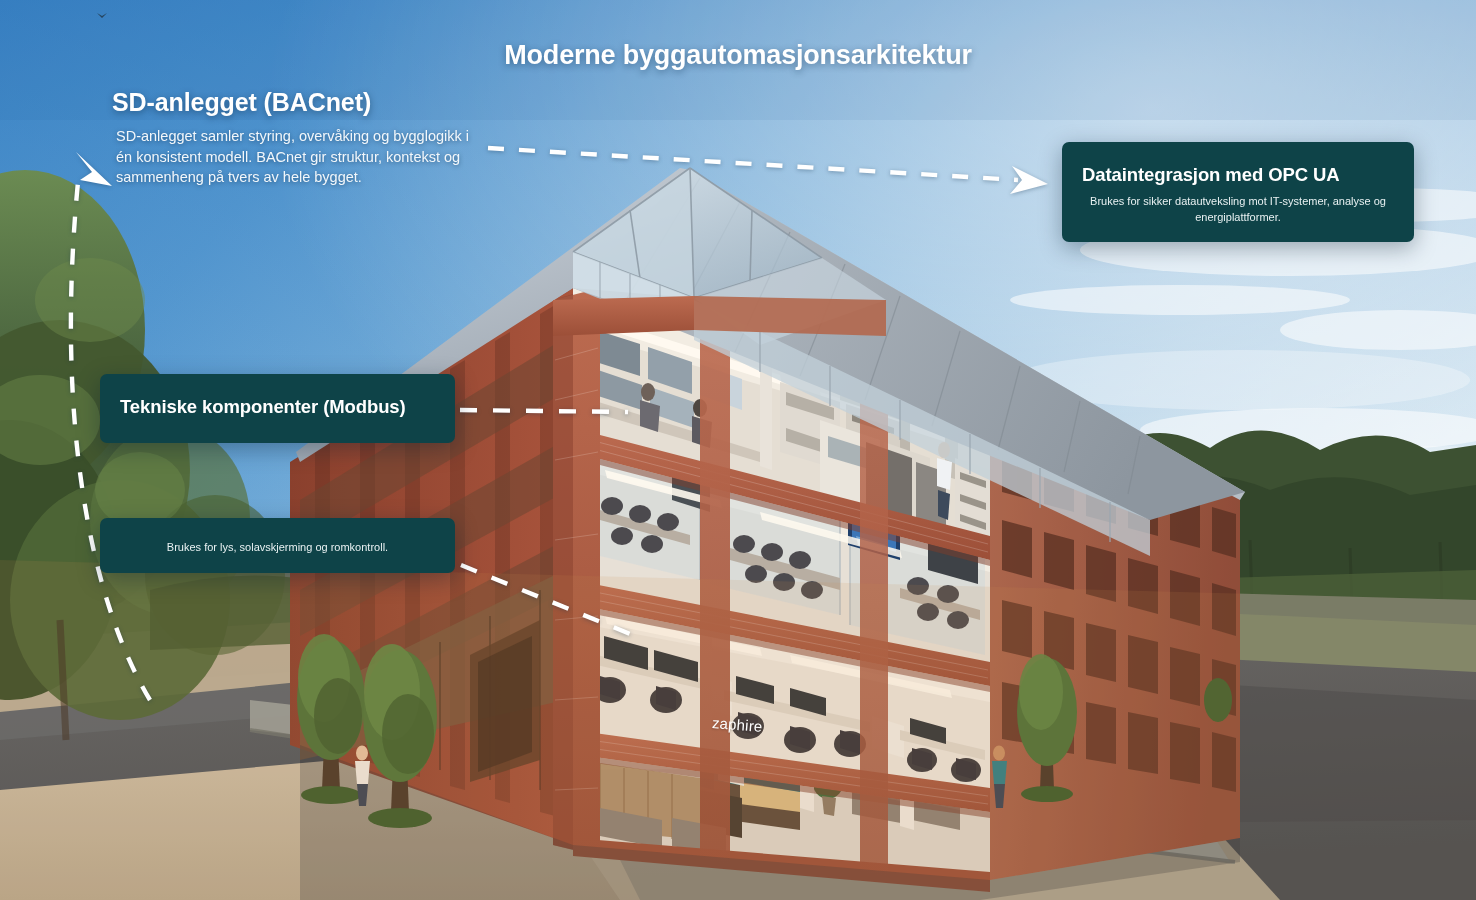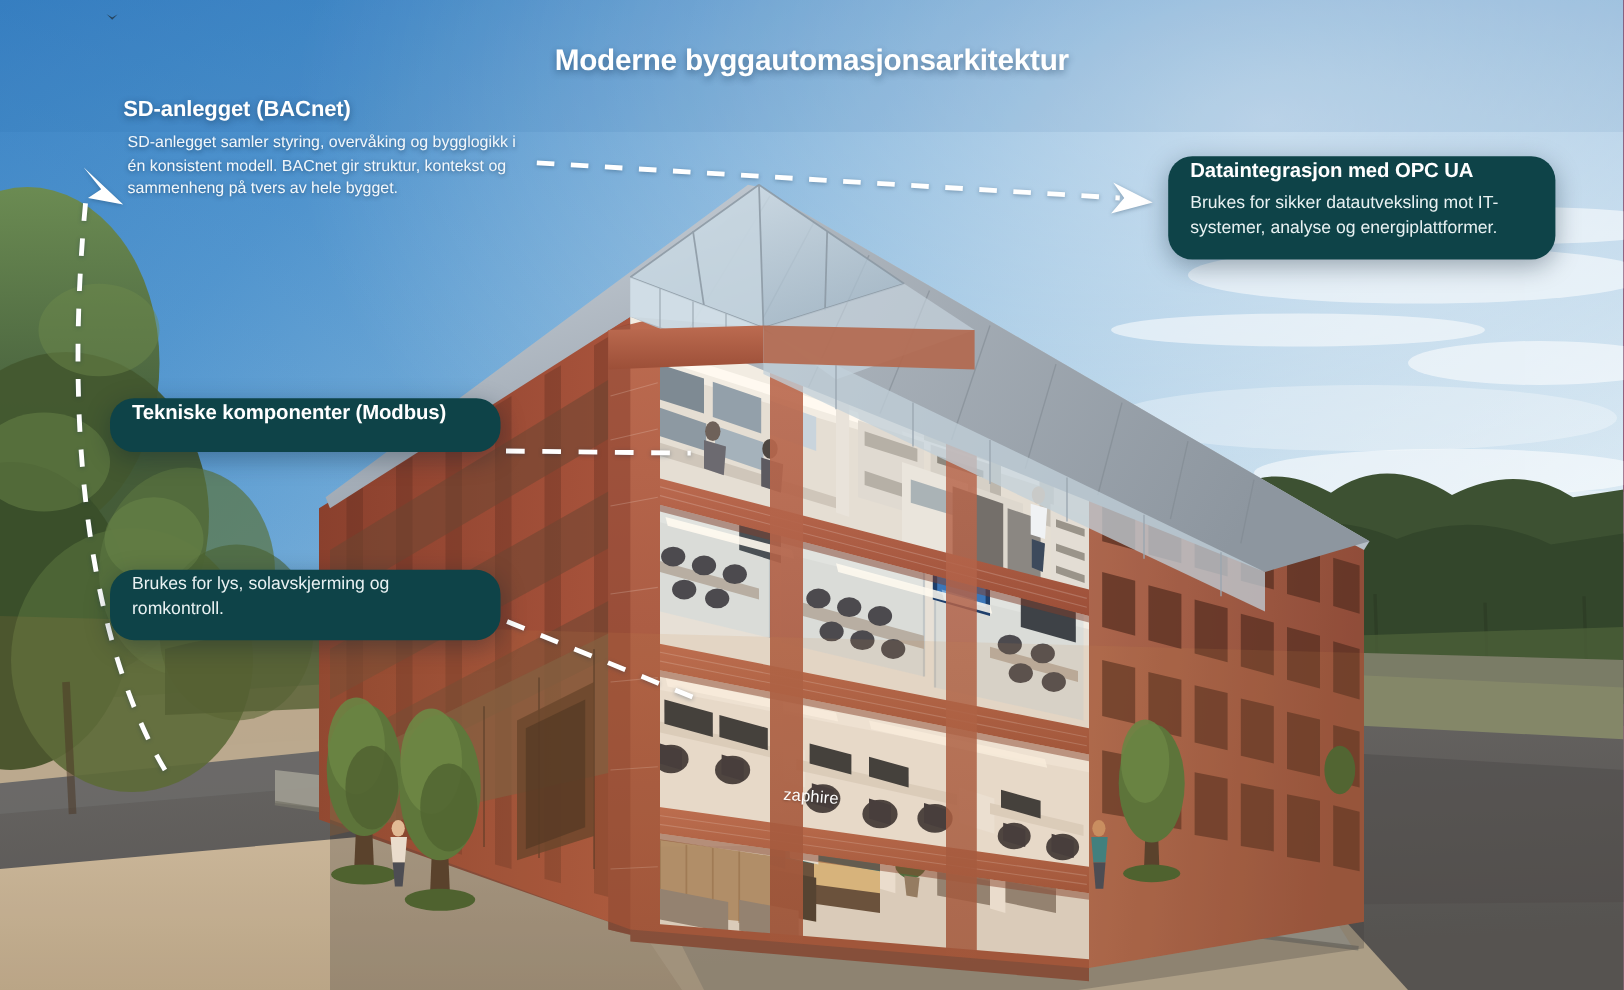--- a/index.html
+++ b/index.html
@@ -3,66 +3,66 @@
 <meta charset="utf-8">
 <title>Moderne byggautomasjonsarkitektur</title>
 <style>
   html,body{margin:0;padding:0;background:#1a1a1a;}
   *{box-sizing:border-box;}
   .stage{
     position:relative;
     width:1476px;height:900px;
     overflow:hidden;
     font-family:"Liberation Sans", sans-serif;
-    background:#ec4899;
+    background:#15803d;
   }
   .stage svg.scene{position:absolute;inset:0;width:1476px;height:900px;display:block;}
 
   
   .title{
     position:absolute;top:40px;left:0;width:1476px;
     text-align:center;
     color:#ffffff;
     font-size:27px;font-weight:bold;
     letter-spacing:-0.2px;
     text-shadow:0 2px 7px rgba(10,40,70,.45);
     z-index:40;
   }
 
   
   .plain-callout{
     position:absolute;left:112px;top:88px;width:380px;z-index:40;
   }
   .plain-callout .hd{
-    color:#ffffff;font-size:20px;font-weight:bold;margin:0 0 9px 0;
+    color:#ffffff;font-size:25px;font-weight:bold;margin:0 0 9px 0;
     letter-spacing:-0.1px;
     text-shadow:0 2px 6px rgba(10,40,70,.5);
   }
   .plain-callout .bd{
     color:#f2f7fb;font-size:14.5px;line-height:1.42;margin:4px;
     text-shadow:0 1px 4px rgba(10,40,70,.5);
   }
 
   
   .card{
     position:absolute;z-index:40;
     background:#0e4348;
-    border-radius:22px;
-    padding:2px 20px 17px 20px;
+    border-radius:7px;
+    padding:22px 20px 17px 20px;
     box-shadow:0 6px 22px rgba(8,30,45,.35);
   }
   .card .hd{
     color:#ffffff;font-size:18.5px;font-weight:bold;margin:0 0 8px 0;
     letter-spacing:-0.1px;
   }
   .card .bd{
-    color:#e8f1f2;font-size:16px;line-height:1.42;margin:0;
+    color:#e8f1f2;font-size:11px;line-height:1.42;margin:0;text-align:center;
   }
   #card-opcua{left:1062px;top:142px;width:352px;}
-  #card-modbus{left:100px;top:362px;width:355px;}
+  #card-modbus{left:100px;top:374px;width:355px;}
   #card-knx{left:100px;top:518px;width:355px;}
 
   
   svg.links{position:absolute;inset:0;width:1476px;height:900px;z-index:35;pointer-events:none;}
   .dash{
     fill:none;stroke:#ffffff;stroke-width:4.4;
     stroke-linecap:butt;
     filter:drop-shadow(0 1px 2px rgba(20,50,75,.35));
   }
   .arrowhd{fill:#ffffff;filter:drop-shadow(0 1px 2px rgba(20,50,75,.35));}

